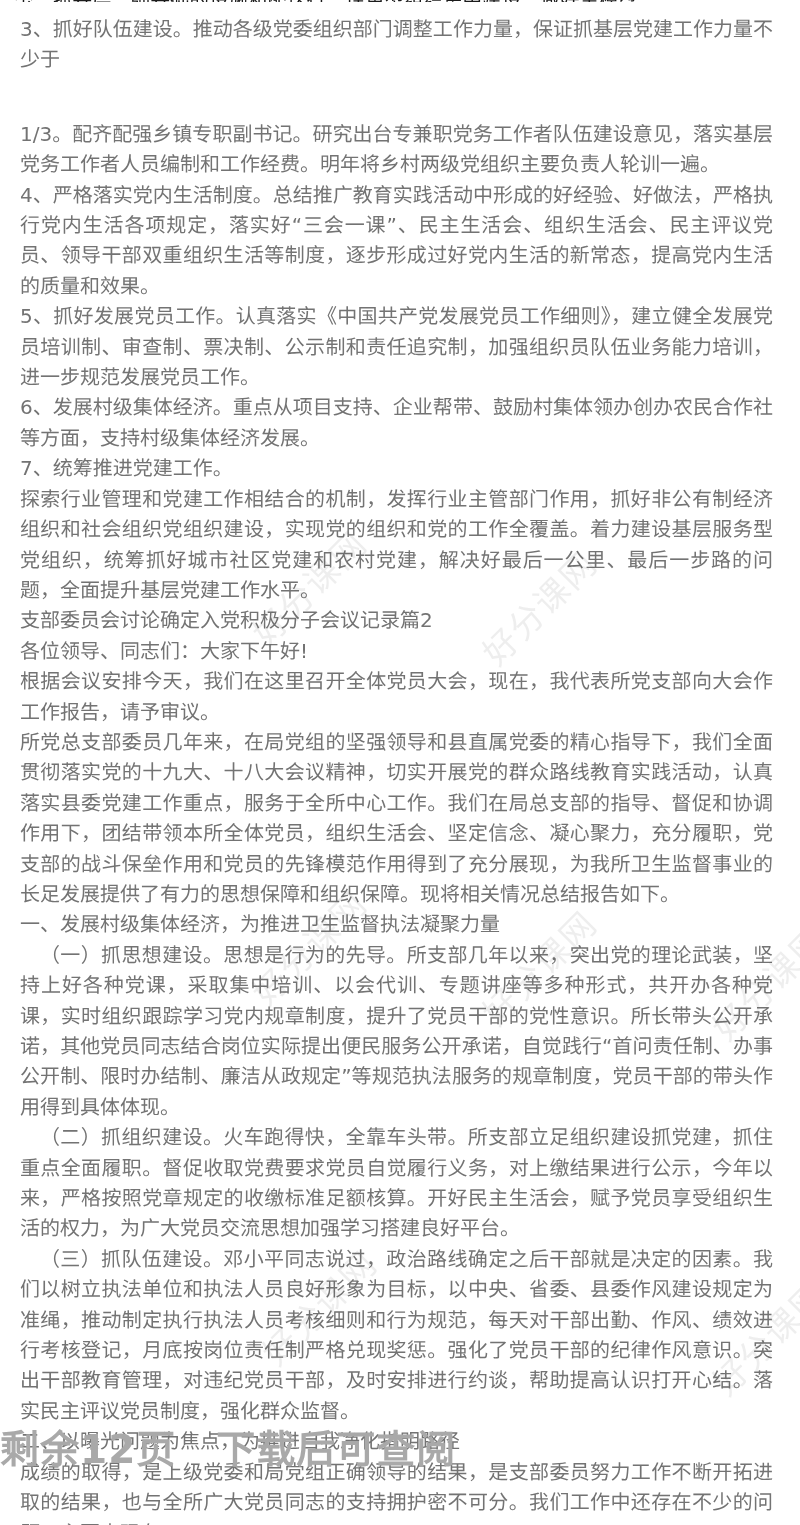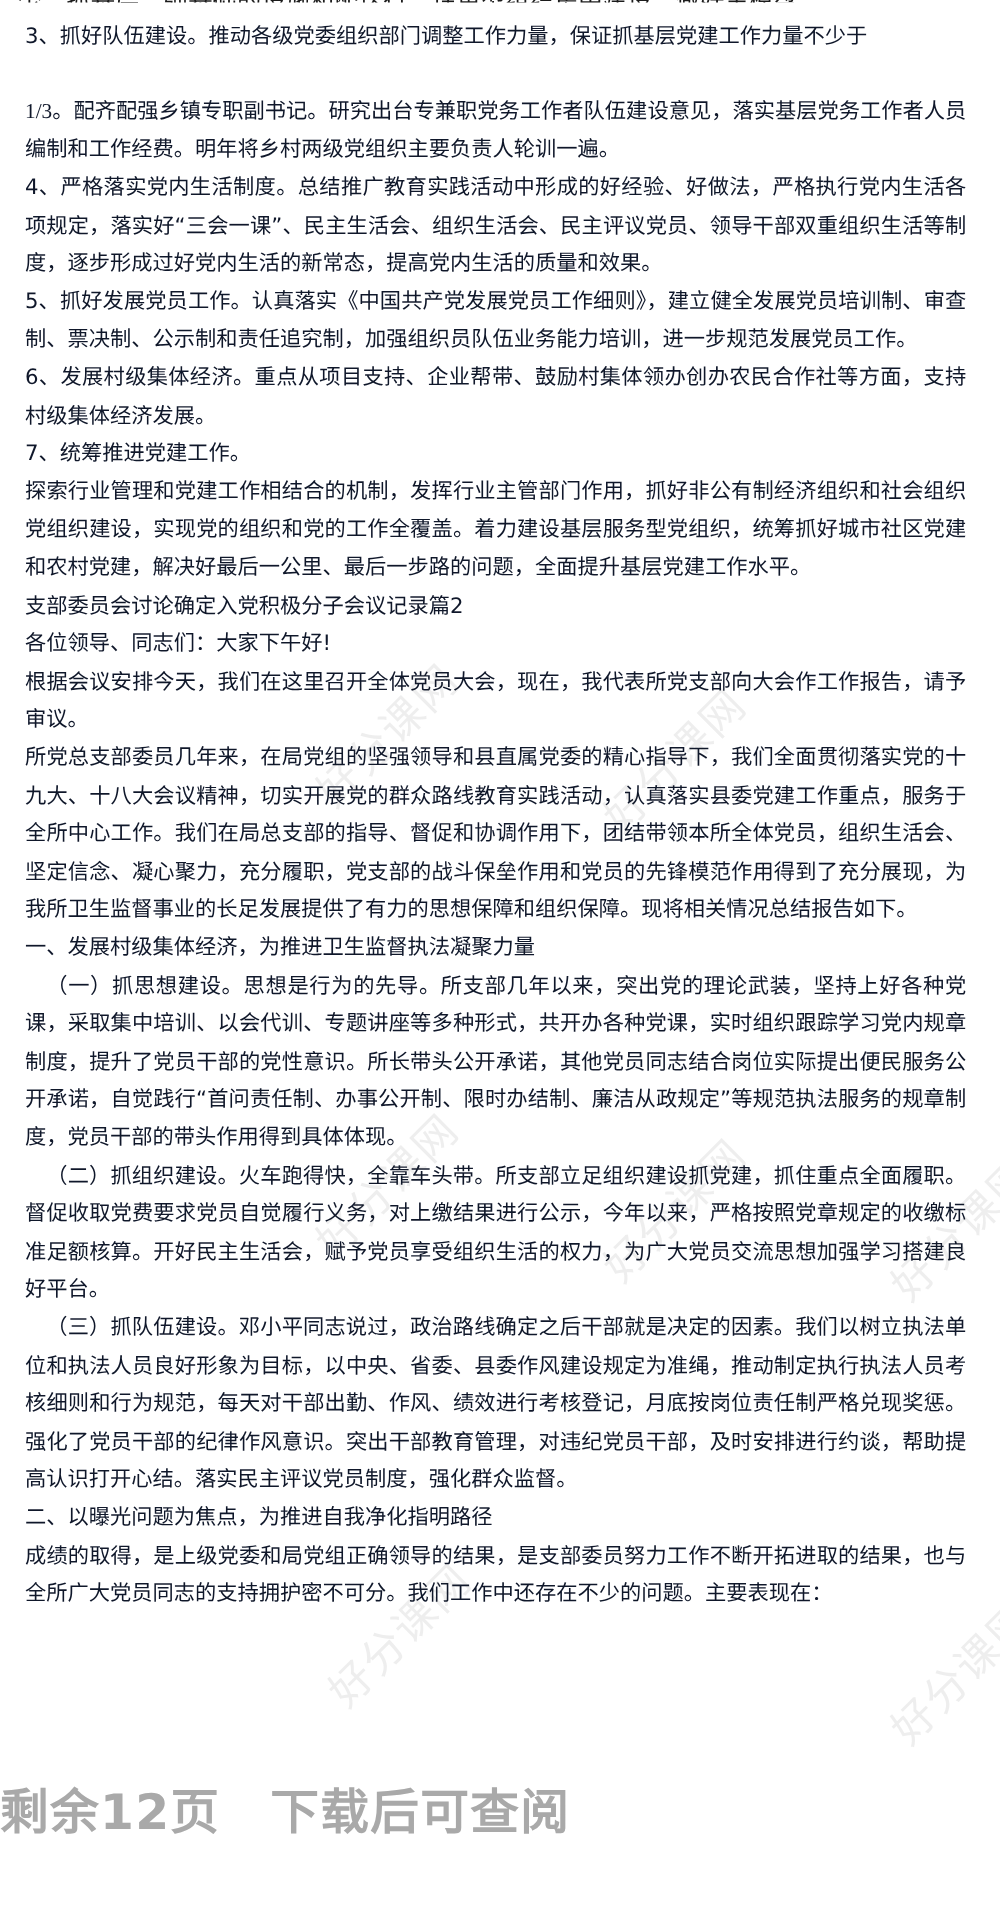--- a/index.html
+++ b/index.html
@@ -71,29 +71,29 @@
     padding: 0 14px;
     font-size: 19.5px;
     line-height: 30px;
     color: #1b1b1b;
     white-space: nowrap;
   }
 
   .para {
     margin: 0;
     padding: 0 14px 0 20px;
-    font-size: 17px;
+    font-size: 20px;
     line-height: 30.4px;
     text-align: justify;
     text-justify: inter-ideograph;
-    color: #0f172a;
+    color: #737373;
     word-break: break-all;
   }
   .para.indent-1 { text-indent: 1em; }
-  .gap-para { margin-top: 30px; font-family: Liberation Serif, serif; }
+  .gap-para { margin-top: 44px; }
 
   
   #paywall-banner {
     position: absolute;
     left: 0;
     top: 1418px;
     width: 800px;
     text-align: left;
     z-index: 4;
   }

